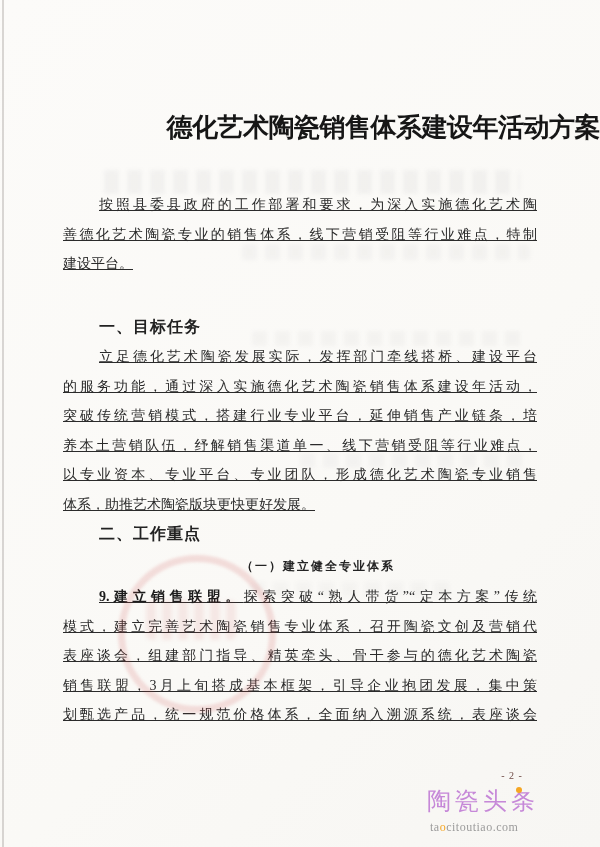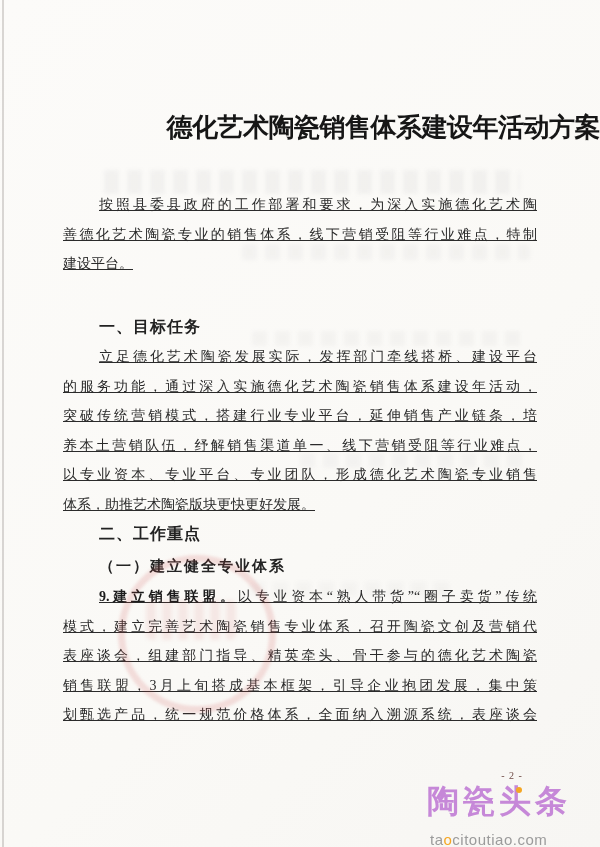--- a/index.html
+++ b/index.html
@@ -44,22 +44,23 @@
     position:absolute;left:63px;width:474px;padding-left:36px;box-sizing:border-box;
     font-family:"Liberation Sans","DejaVu Sans",sans-serif;
     font-weight:bold;font-size:16px;line-height:29.5px;color:#222;
     letter-spacing:1px;
   }
   .heading-1{top:312px;}
   .heading-2{top:519px;}
   .subheading{
     position:absolute;left:63px;top:552px;width:474px;padding-left:36px;box-sizing:border-box;
     font-family:"Liberation Serif","DejaVu Serif",serif;
-    font-weight:bold;font-size:15px;line-height:29.5px;color:#242424;
+    font-weight:bold;font-size:12px;line-height:29.5px;color:#242424;
     letter-spacing:2px;
+    text-align:center;
   }
   
   .seal{
     position:absolute;left:118px;top:555px;width:144px;height:144px;
     border:7px solid rgba(205,70,70,0.16);border-radius:50%;
     filter:blur(1.5px);
     pointer-events:none;
   }
   .seal-inner{
     position:absolute;left:146px;top:600px;width:90px;height:40px;
@@ -78,30 +79,30 @@
   .ghost-4{left:300px;top:453px;width:228px;height:15px;opacity:.30;}
   .ghost-5{left:250px;top:582px;width:200px;height:14px;opacity:.25;}
   .pagenum{
     position:absolute;left:488px;top:770px;width:48px;
     text-align:center;font-size:10px;letter-spacing:1px;
     color:#6d4a45;font-family:"Liberation Serif","DejaVu Serif",serif;
   }
   .logo-wrap{position:absolute;left:427px;top:783px;width:160px;}
   .logo-text{
     font-family:"Liberation Sans","DejaVu Sans",sans-serif;
-    font-size:32px;font-weight:700;letter-spacing:4px;line-height:36px;
+    font-size:24px;font-weight:400;letter-spacing:4px;line-height:36px;
     white-space:nowrap;
   }
   .logo-dot{
     position:absolute;left:89px;top:4px;width:6px;height:6px;border-radius:50%;
   }
   .logo-url{
-    margin-top:12px;padding-left:3px;
-    font-family:Liberation Sans, sans-serif;
-    font-size:15px;letter-spacing:0.5px;
+    margin-top:1px;padding-left:3px;
+    font-family:Liberation Serif, serif;
+    font-size:12px;letter-spacing:0.5px;
   }
 </style>
 </head>
 <body>
 
 <div class="page">
 
   <div class="scan-edge"></div>
 
   <div class="ghost ghost-1"></div>
@@ -128,21 +129,21 @@
       <div class="tline">以专业资本、专业平台、专业团队，形成德化艺术陶瓷专业销售</div>
       <div class="tline">体系，助推艺术陶瓷版块更快更好发展。</div>
     </div>
 
   <div class="heading heading-2">二、工作重点</div>
 
   <div class="subheading">（一）建立健全专业体系</div>
 
   <div class="para para3">
     <div class="tline lead">
-      <span class="bold">9.建立销售联盟。</span><span>以专业资本“熟人带货”“圈子卖货”传统</span>
+      <span class="bold">9.建立销售联盟。</span><span>探索突破“熟人带货”“定本方案”传统</span>
     </div>
     <div>
         <div class="tline">模式，建立完善艺术陶瓷销售专业体系，召开陶瓷文创及营销代</div>
         <div class="tline">表座谈会，组建部门指导、精英牵头、骨干参与的德化艺术陶瓷</div>
         <div class="tline">销售联盟，3月上旬搭成基本框架，引导企业抱团发展，集中策</div>
         <div class="tline">划甄选产品，统一规范价格体系，全面纳入溯源系统，表座谈会</div>
       </div>
   </div>
 
   <div class="seal"></div>

